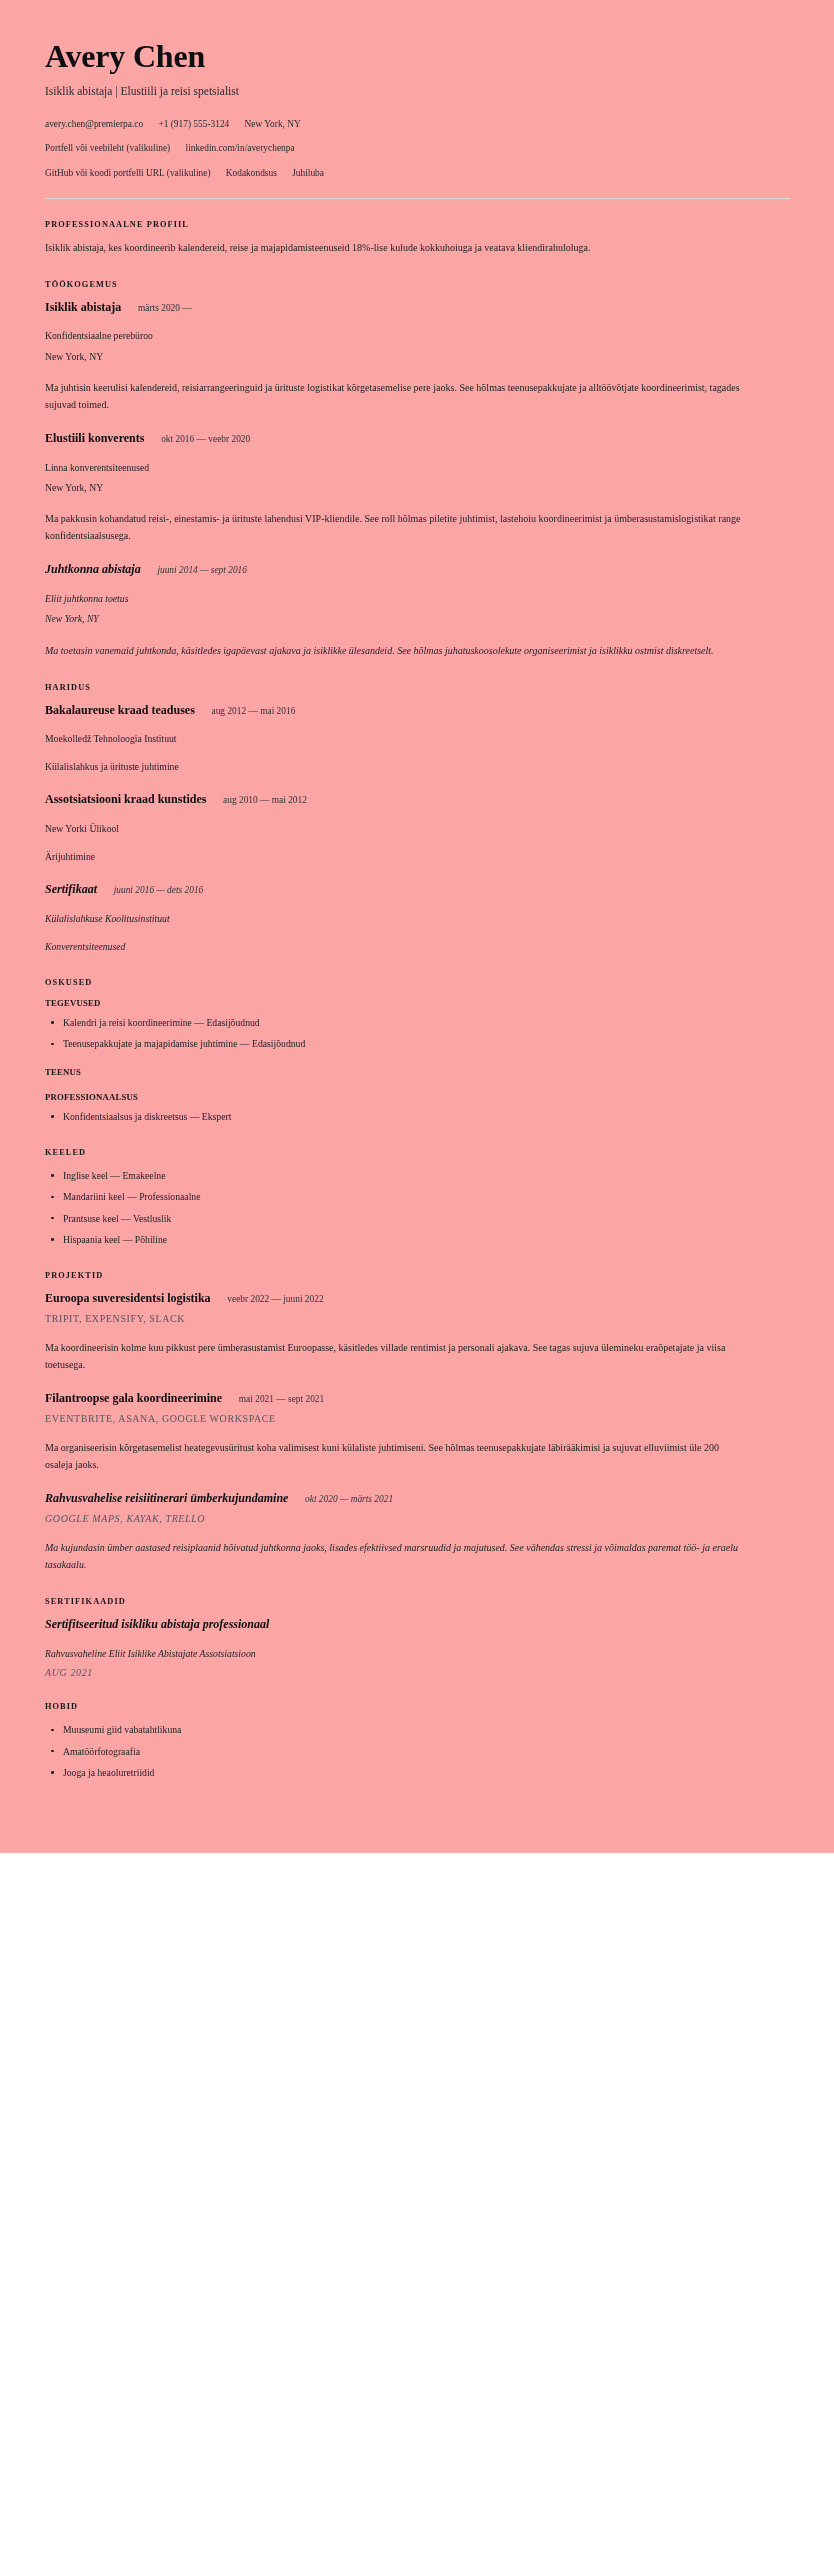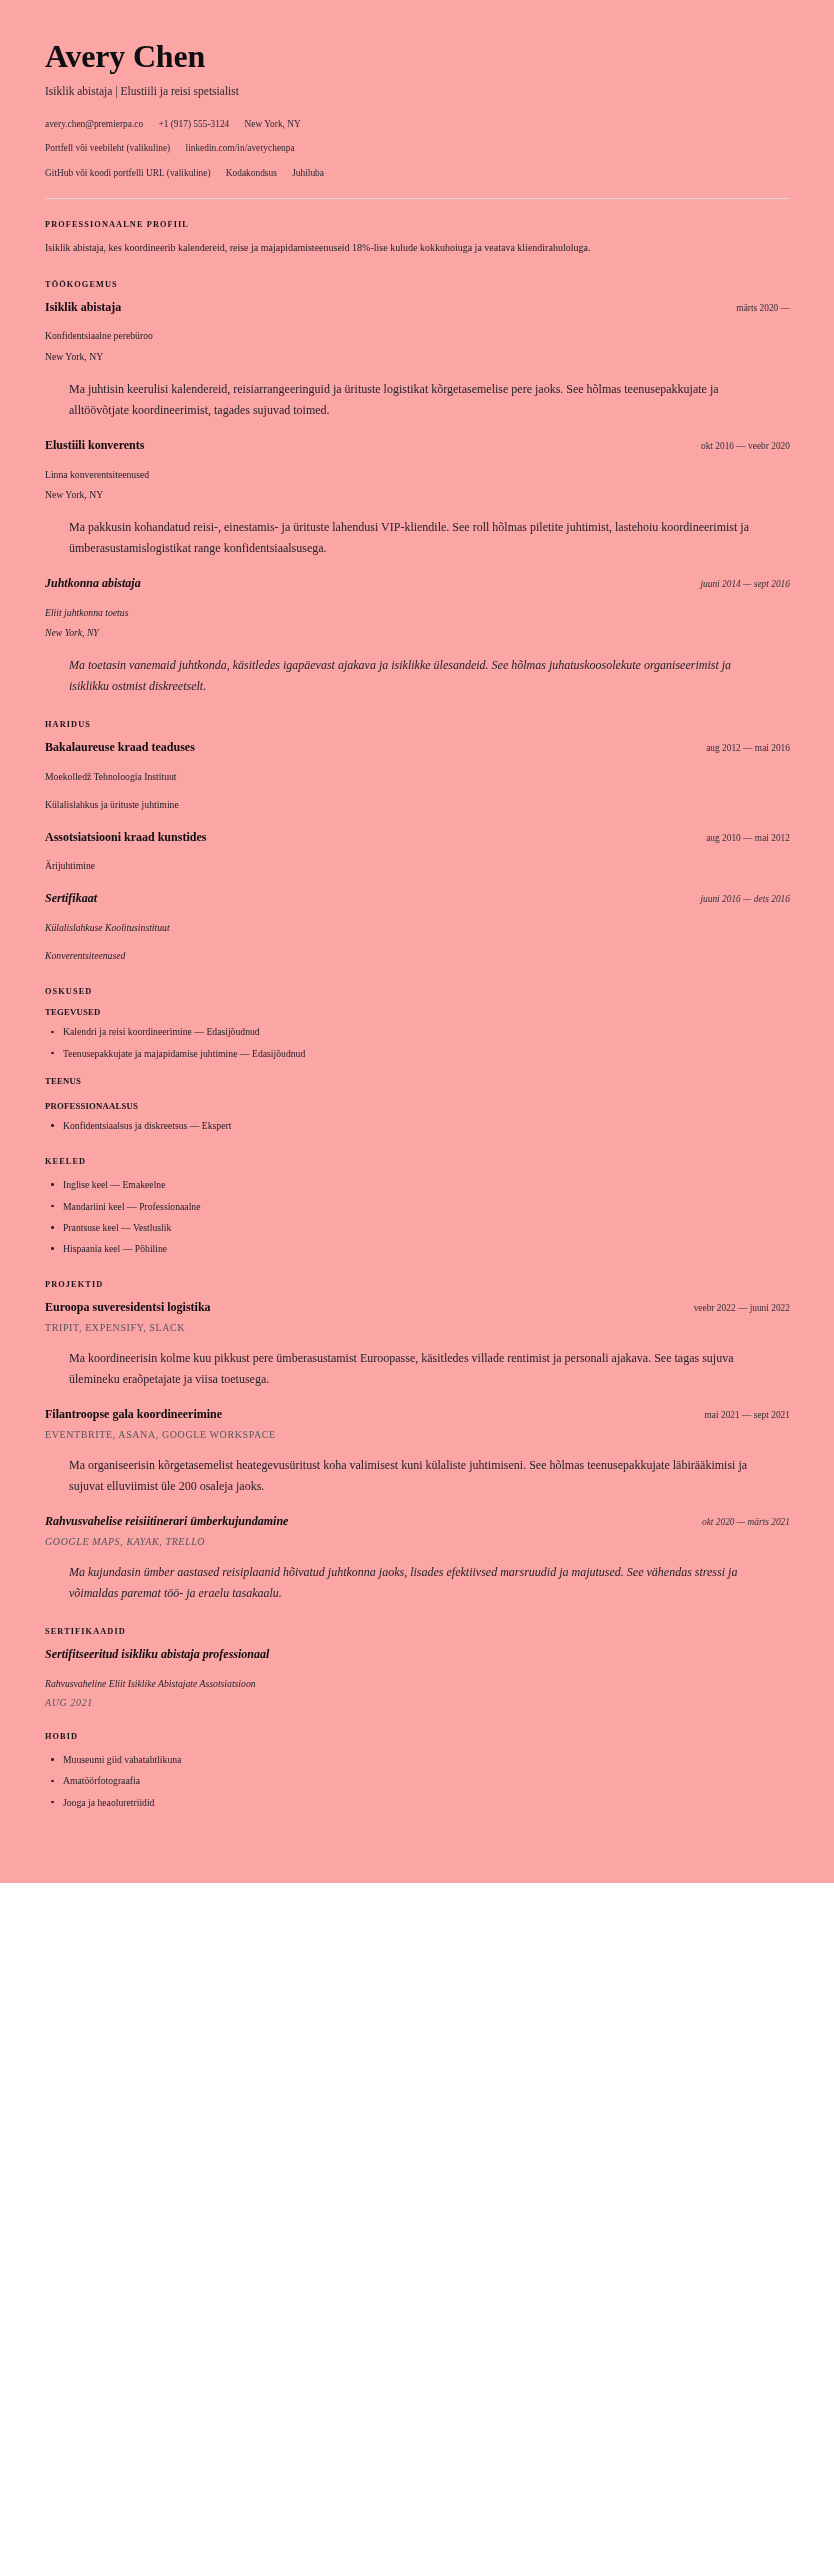--- a/index.html
+++ b/index.html
@@ -78,21 +78,20 @@
   }
 
   
   .entry {
     margin-bottom: 18px;
   }
   .entry:last-child { margin-bottom: 0; font-style: italic; }
   .entry-head {
     display: flex;
     align-items: baseline;
-    justify-content: space-between;
     gap: 16.7px;
   }
   .entry-title {
     font-size: 12px;
     font-weight: 700;
     color: #0d0d12;
     line-height: 1.3;
   }
   .entry-date {
     font-size: 9.4px;
@@ -114,26 +113,25 @@
     line-height: 1.45;
   }
   .entry-meta {
     font-size: 10px;
     letter-spacing: 0.6px;
     text-transform: uppercase;
     color: #55555f;
     margin-top: 6.3px;
   }
   .entry-desc {
-    font-size: 12px;
+    font-size: 10px;
     line-height: 1.7;
     color: #22222b;
     margin-top: 15.3px;
     max-width: 703px;
-    margin-left: 24px;
   }
 
   
   .skill-group {
     margin-bottom: 15.3px;
   }
   .skill-group:last-child { margin-bottom: 0; }
   .skill-group-title {
     font-size: 8.7px;
     font-weight: 700;
@@ -231,20 +229,21 @@
             <div class="entry-date">aug 2012 — mai 2016</div>
           </div>
           <div class="entry-org">Moekolledž Tehnoloogia Instituut</div>
           <div class="entry-org">Külalislahkus ja ürituste juhtimine</div>
         </div>
         <div class="entry">
           <div class="entry-head">
             <div class="entry-title">Assotsiatsiooni kraad kunstides</div>
             <div class="entry-date">aug 2010 — mai 2012</div>
           </div>
+          <div class="entry-org">New Yorki Ülikool</div>
           <div class="entry-org">Ärijuhtimine</div>
         </div>
         <div class="entry">
           <div class="entry-head">
             <div class="entry-title">Sertifikaat</div>
             <div class="entry-date">juuni 2016 — dets 2016</div>
           </div>
           <div class="entry-org">Külalislahkuse Koolitusinstituut</div>
           <div class="entry-org">Konverentsiteenused</div>
         </div>

